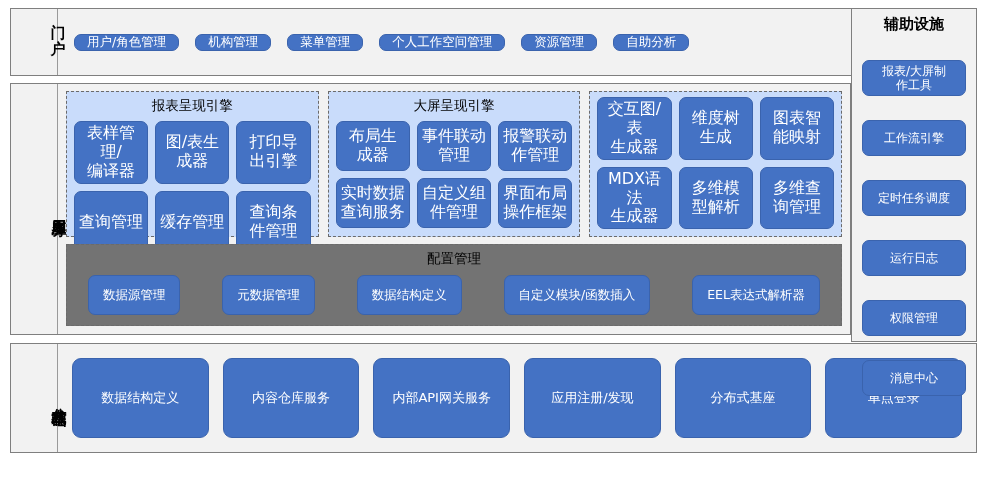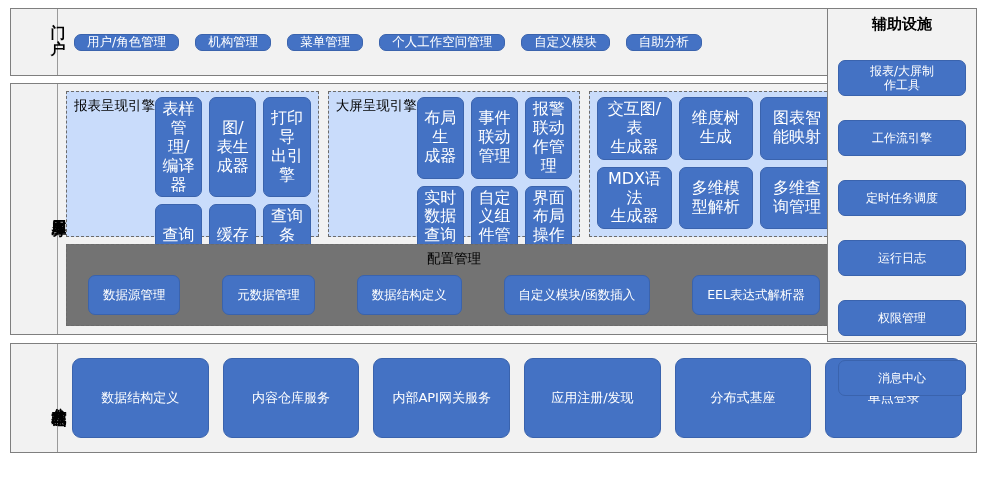--- a/index.html
+++ b/index.html
@@ -101,21 +101,21 @@
 
   
   .aux-frame {
     flex: 0 0 126px;
     flex-direction: column;
     align-items: stretch;
     padding: 6px 10px 8px 10px;
     position: absolute;
     right: 10px;
     top: 8px;
-    width: 150px;
+    width: 126px;
     height: 334px;
     box-sizing: border-box;
   }
   .aux-title {
     text-align: center;
     font-weight: bold;
     font-size: 15px;
     color: #000;
     margin-bottom: 8px;
     flex: 0 0 auto;
@@ -153,20 +153,21 @@
     display: flex;
     gap: 9px;
     flex: 0 0 auto;
     height: 146px;
   }
   .panel {
     background: #c9dcfb;
     border: 1px dashed #6b6b6b;
     box-sizing: border-box;
     display: flex;
+    flex-direction: column;
     padding: 5px 7px 8px 7px;
     flex: 1 1 0;
   }
   .panel-title {
     text-align: center;
     font-size: 13.5px;
     color: #000;
     margin-bottom: 6px;
     flex: 0 0 auto;
   }
@@ -241,21 +242,21 @@
   <div class="top-row">
     <div class="frame portal-frame">
       <div class="vlabel two-line">
         <span>门户</span>
       </div>
       <div class="portal-body">
         <div class="btn">用户/角色管理</div>
         <div class="btn">机构管理</div>
         <div class="btn">菜单管理</div>
         <div class="btn">个人工作空间管理</div>
-        <div class="btn">自定义模块</div>
+        <div class="btn">资源管理</div>
         <div class="btn">自助分析</div>
       </div>
     </div>
   </div>
 
   <div class="frame aux-frame">
     <div class="aux-title">辅助设施</div>
     <div class="aux-list">
       <div class="btn">报表/大屏制
 作工具</div>

